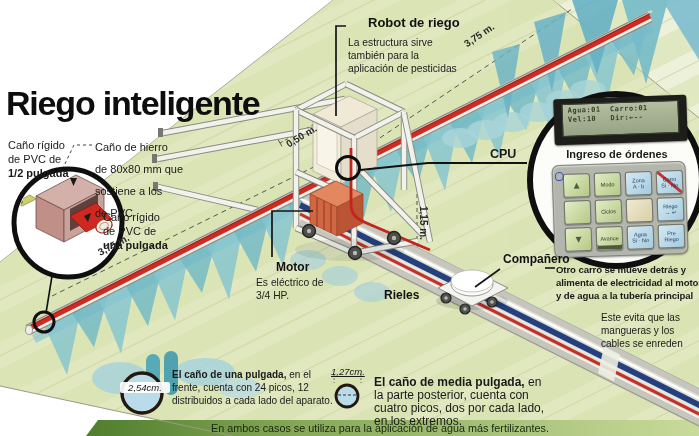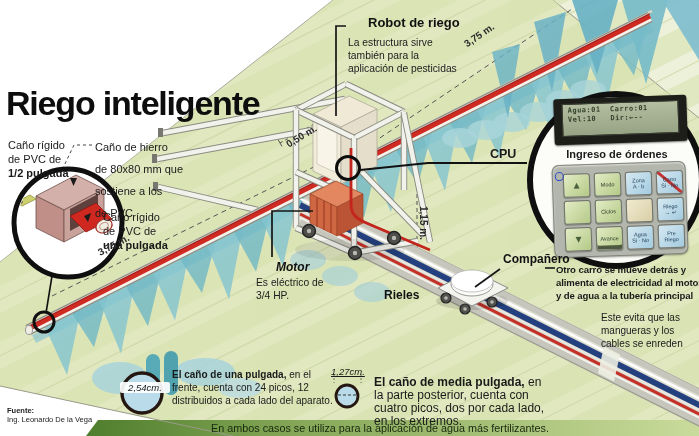--- a/index.html
+++ b/index.html
@@ -17,21 +17,21 @@
   .bold{font-weight:bold;}
   .robot-title{left:348px;top:15px;font-size:13px;font-weight:bold;}
   .robot-desc{left:348px;top:36px;width:118px;}
   .meas{font-size:10px;font-weight:bold;color:#2b2b2b;white-space:nowrap;transform-origin:0 0;}
   #meas-top{left:462px;top:40px;transform:rotate(-34deg);}
   #meas-left{left:96px;top:248px;transform:rotate(-28deg);}
   #meas-width{left:284px;top:140px;transform:rotate(-31deg);}
   #meas-height{left:429px;top:206px;transform:rotate(90deg);}
   .cpu-title{left:442px;top:147px;font-size:12.5px;font-weight:bold;margin-left:48px;}
   .cpu-desc{left:444px;top:168px;width:96px;font-size:10px;font-weight:bold;line-height:13px;}
-  .motor-title{left:256px;top:260px;font-style:italic;}
+  .motor-title{left:256px;top:260px;}
   .motor-desc{left:256px;top:276px;width:70px;}
   .rieles{left:364px;top:288px;}
   .comp-title{left:483px;top:252px;}
   .comp-bold{left:556px;top:263px;width:147px;font-size:9.6px;font-weight:bold;line-height:13px;letter-spacing:-.1px;}
   .comp-desc{left:601px;top:311px;width:102px;font-size:10px;line-height:13px;}
   .inset-title{left:562px;top:148px;width:110px;text-align:center;font-size:11px;font-weight:bold;}
   .lcd{left:554px;top:97px;width:133px;height:46px;background:#1d1d1a;border-radius:3px;
        transform:rotate(-2deg);box-shadow:0 1px 2px rgba(0,0,0,.5);}
   .lcd-screen{margin:5px 8px;height:33px;background:linear-gradient(#b4bea0,#96a384);
        border:1px solid #3a3f33;padding:2px 5px;box-sizing:border-box;
@@ -388,17 +388,13 @@
   <div class="t c1-label">2,54cm.</div>
   <div class="t c1-text">
     <span class="bold">El caño de una pulgada,</span><span> en el frente, cuenta con 24 picos, 12 distribuidos a cada lado del aparato.</span>
   </div>
   <div class="t c2-label">1,27cm.</div>
   <div class="t c2-text">
     <span class="bold">El caño de media pulgada,</span><span> en la parte posterior, cuenta con cuatro picos, dos por cada lado, en los extremos.</span>
   </div>
 
   <div class="t bar-text">En ambos casos se utiliza para la aplicación de agua más fertilizantes.</div>
-  <div class="t fuente">
-    <span class="bold">Fuente:</span><br>
-    <span>Ing. Leonardo De la Vega</span>
-  </div>
 </div>
 
 </body></html>

